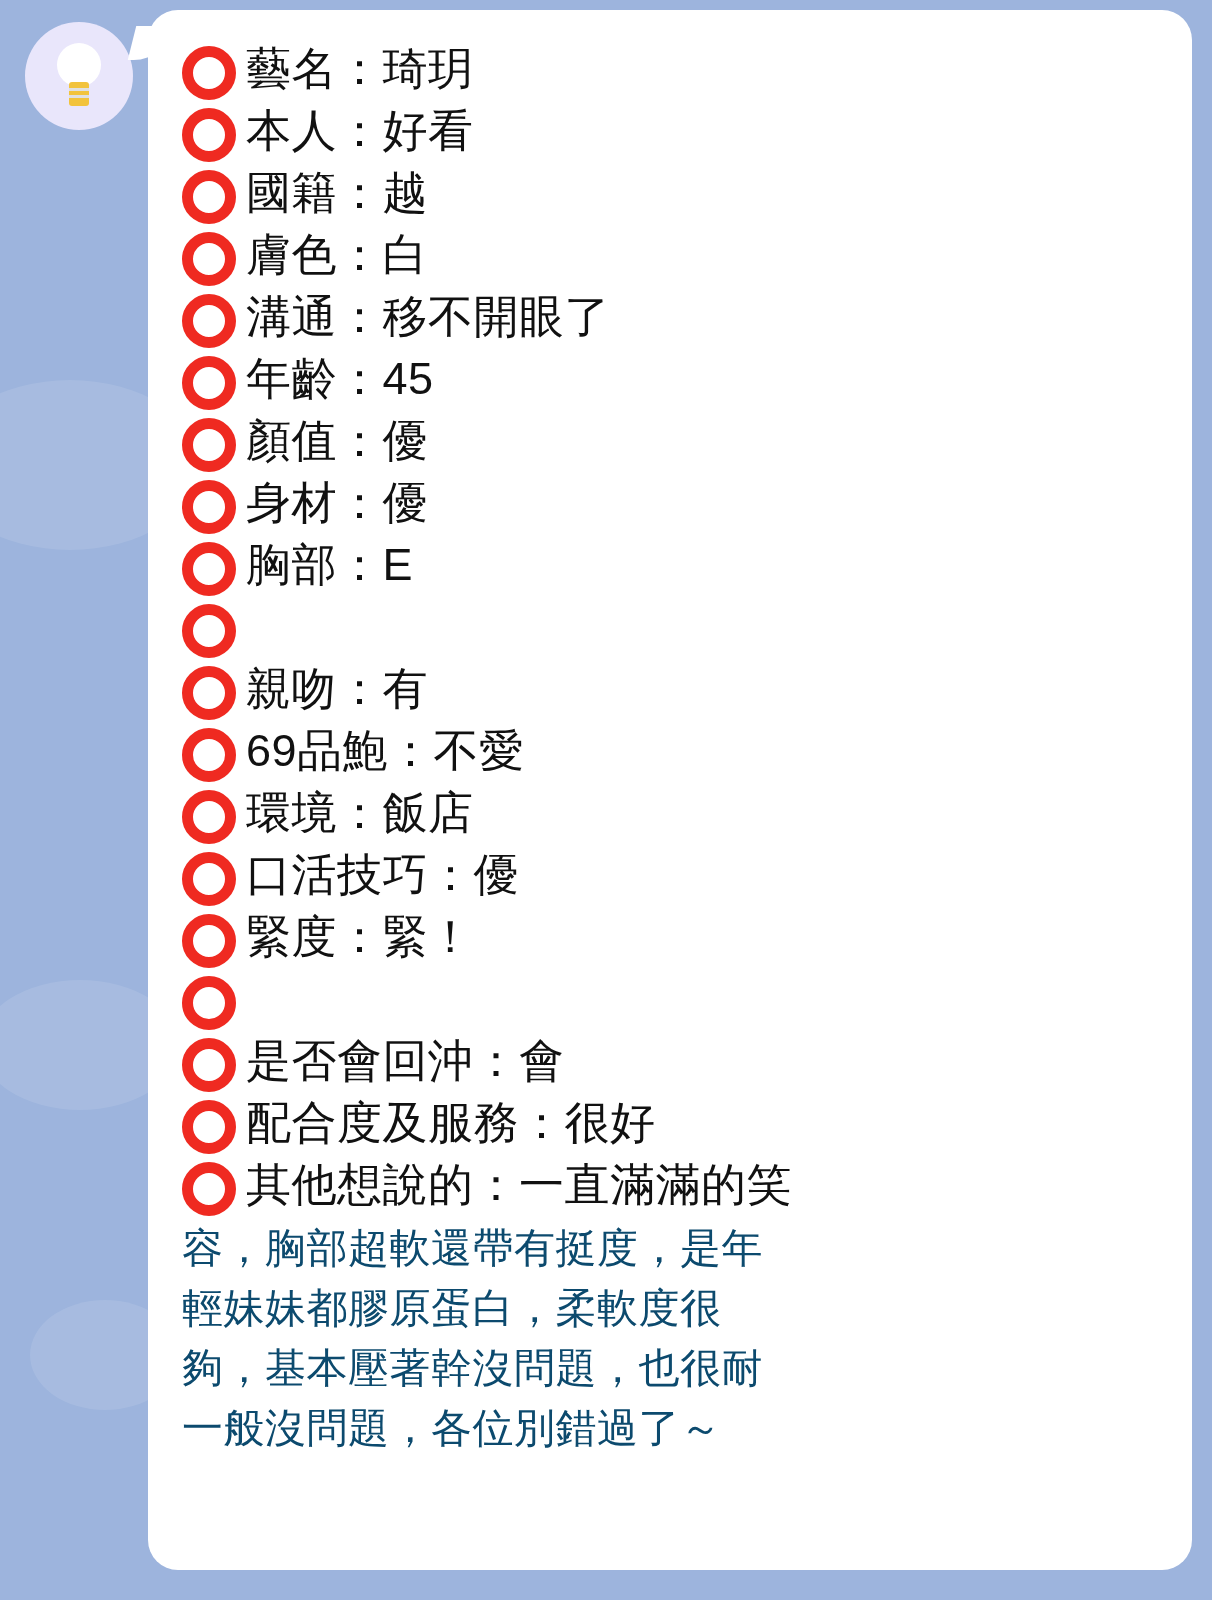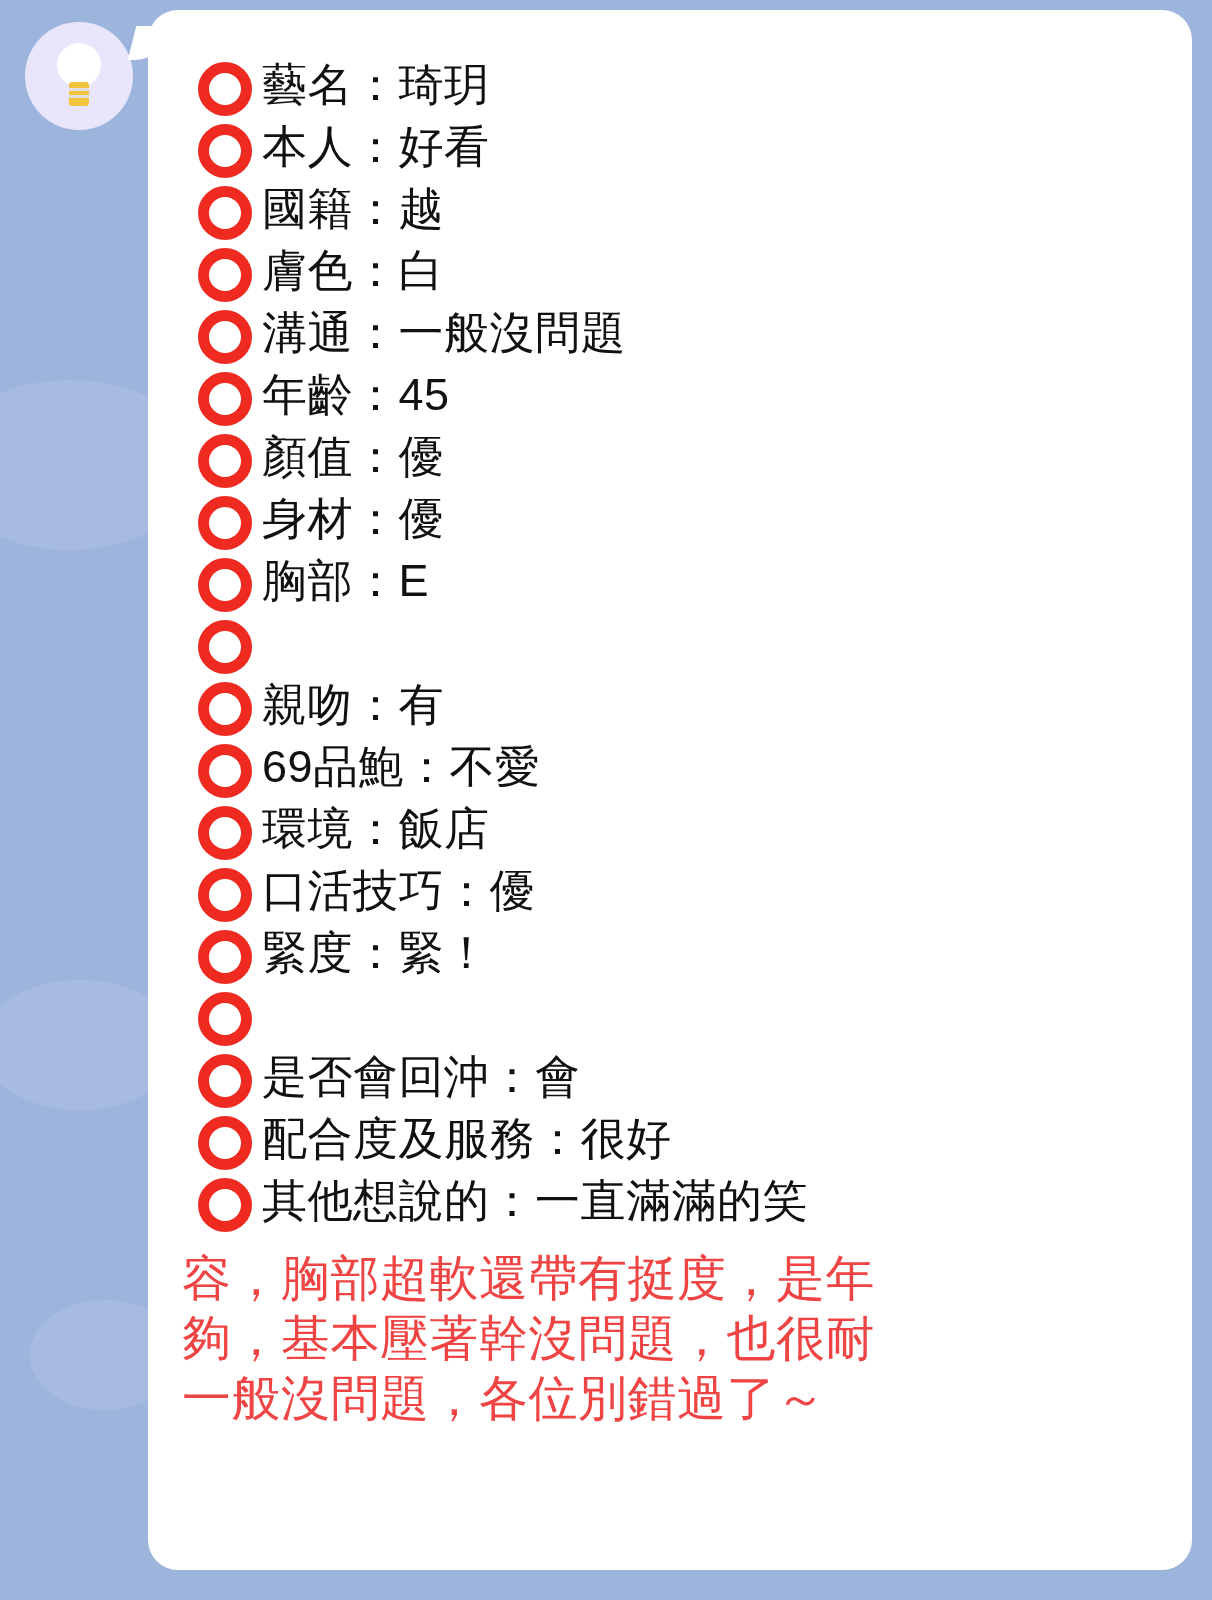--- a/index.html
+++ b/index.html
@@ -93,21 +93,21 @@
     top: 16px;
     width: 40px;
     height: 34px;
     background: #ffffff;
     border-radius: 0 0 40px 0;
     transform: skewX(-14deg);
   }
 
   .msg-list {
     list-style: none;
-    margin: 16px;
+    margin: 0;
     padding: 0;
     text-align: center;
   }
   .msg-row {
     display: flex;
     align-items: flex-start;
     margin-bottom: 2px;
   }
   .bullet-o {
     flex: 0 0 auto;
@@ -120,23 +120,23 @@
     box-sizing: border-box;
   }
   .row-text {
     font-size: 45px;
     line-height: 58px;
     color: #111111;
     letter-spacing: 0.5px;
     white-space: nowrap;
   }
   .tail-text {
-    font-size: 49px;
+    font-size: 41px;
     line-height: 60px;
-    color: #ef4444;
+    color: #0c4a6e;
     letter-spacing: 0.5px;
     margin-top: 0px;
   }
 </style>
 </head>
 <body>
 
 <div class="bg-cloud c1"></div>
 <div class="bg-cloud c2"></div>
 <div class="bg-cloud c3"></div>
@@ -161,21 +161,21 @@
       <li class="msg-row">
         <span class="bullet-o"></span>
         <span class="row-text">國籍：越</span>
       </li>
       <li class="msg-row">
         <span class="bullet-o"></span>
         <span class="row-text">膚色：白</span>
       </li>
       <li class="msg-row">
         <span class="bullet-o"></span>
-        <span class="row-text">溝通：一般沒問題</span>
+        <span class="row-text">溝通：移不開眼了</span>
       </li>
       <li class="msg-row">
         <span class="bullet-o"></span>
         <span class="row-text">年齡：45</span>
       </li>
       <li class="msg-row">
         <span class="bullet-o"></span>
         <span class="row-text">顏值：優</span>
       </li>
       <li class="msg-row">
@@ -220,16 +220,17 @@
         <span class="bullet-o"></span>
         <span class="row-text">配合度及服務：很好</span>
       </li>
       <li class="msg-row">
         <span class="bullet-o"></span>
         <span class="row-text">其他想說的：一直滿滿的笑</span>
       </li>
     </ul>
   <div id="tail-block">
       <div class="tail-text">容，胸部超軟還帶有挺度，是年</div>
+      <div class="tail-text">輕妹妹都膠原蛋白，柔軟度很</div>
       <div class="tail-text">夠，基本壓著幹沒問題，也很耐</div>
       <div class="tail-text">一般沒問題，各位別錯過了～</div>
     </div>
 </div>
 
 </body></html>

